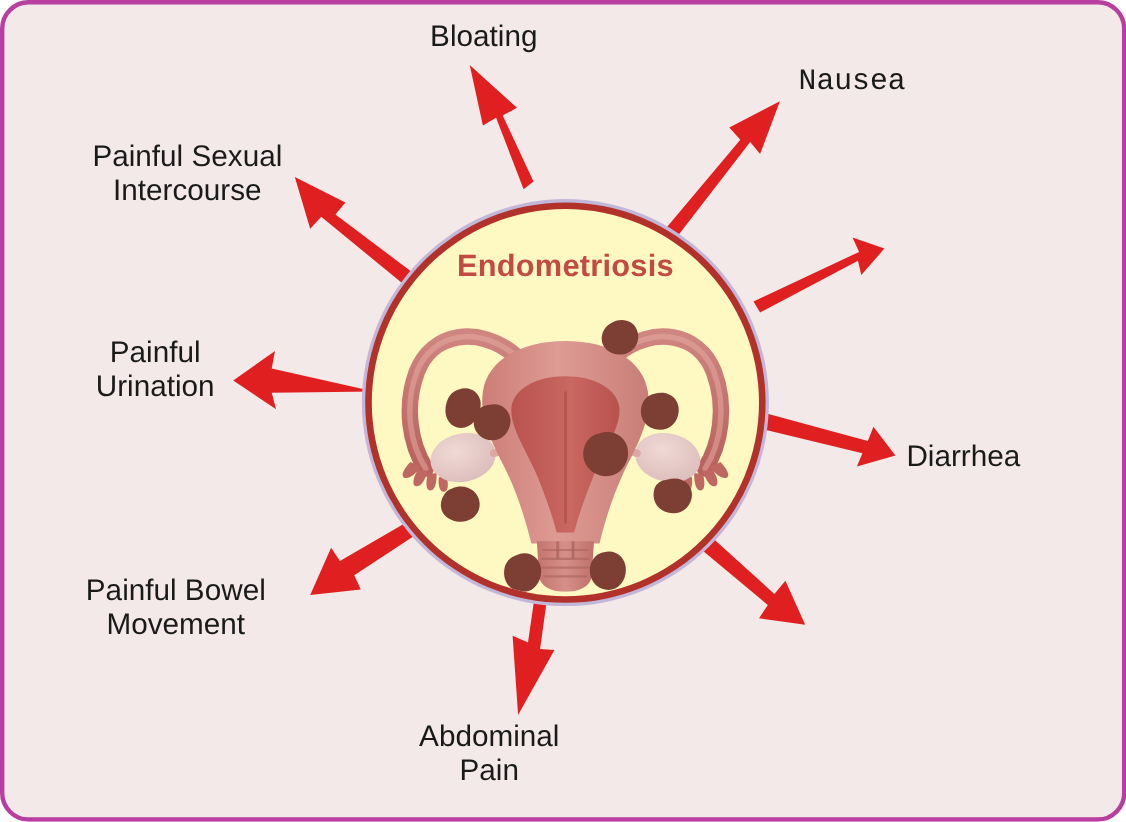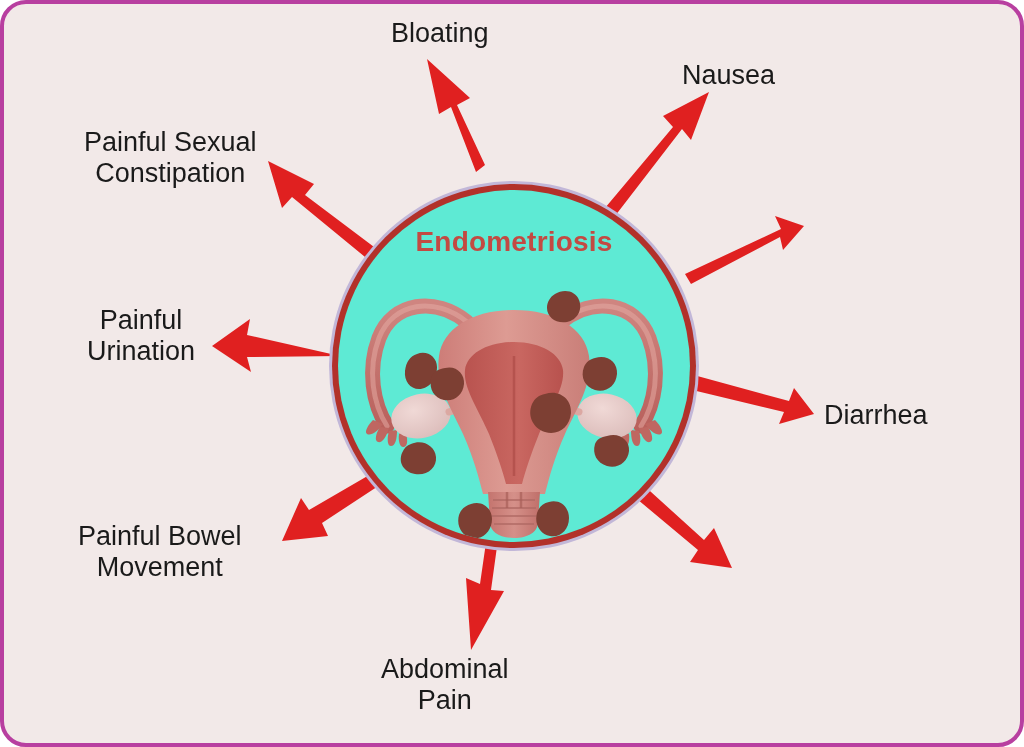--- a/index.html
+++ b/index.html
@@ -34,21 +34,21 @@
     background:#c2b7d8;
   }
   #circle-ring {
     position:absolute; inset:3px;
     border-radius:50%;
     background:#b2312a;
   }
   #circle-fill {
     position:absolute; inset:9px;
     border-radius:50%;
-    background:#5eead4;
+    background:#fef9c3;
     overflow:hidden;
   }
 
   #disease-title {
     position:absolute;
     top:36px; left:0; right:0;
     text-align:center;
     font-size:28px;
     font-weight:bold;
     color:#c34a42;
@@ -73,21 +73,21 @@
   
   .label {
     position:absolute;
     color:#1a1a1a;
     font-size:27px;
     line-height:1.16;
     white-space:pre-line;
     font-family:"Liberation Sans", sans-serif;
   }
   .lbl-bloating        { left:362px; top:14px;margin-left:25px;  }
-  .lbl-nausea          { left:678px; top:56px;  }
+  .lbl-nausea          { left:722px; top:56px;font-family:Liberation Mono, monospace;  }
   .lbl-constipation    { left:806px; top:214px; }
   .lbl-diarrhea        { left:820px; top:396px; }
   .lbl-excessive       { left:700px; top:580px; text-align:center; }
   .lbl-abdominal       { left:377px; top:650px; text-align:center; }
   .lbl-bowel           { left:74px;  top:517px; text-align:center; }
   .lbl-urination       { left:83px;  top:301px; text-align:center; }
   .lbl-intercourse     { left:80px;  top:123px; text-align:center; }
 </style>
 </head>
 <body>
@@ -243,15 +243,15 @@
   <div class="label lbl-abdominal">Abdominal
 Pain</div>
 
   <div class="label lbl-bowel">Painful Bowel
 Movement</div>
 
   <div class="label lbl-urination">Painful
 Urination</div>
 
   <div class="label lbl-intercourse">Painful Sexual
-Constipation</div>
+Intercourse</div>
 
 </div>
 
 </body></html>

